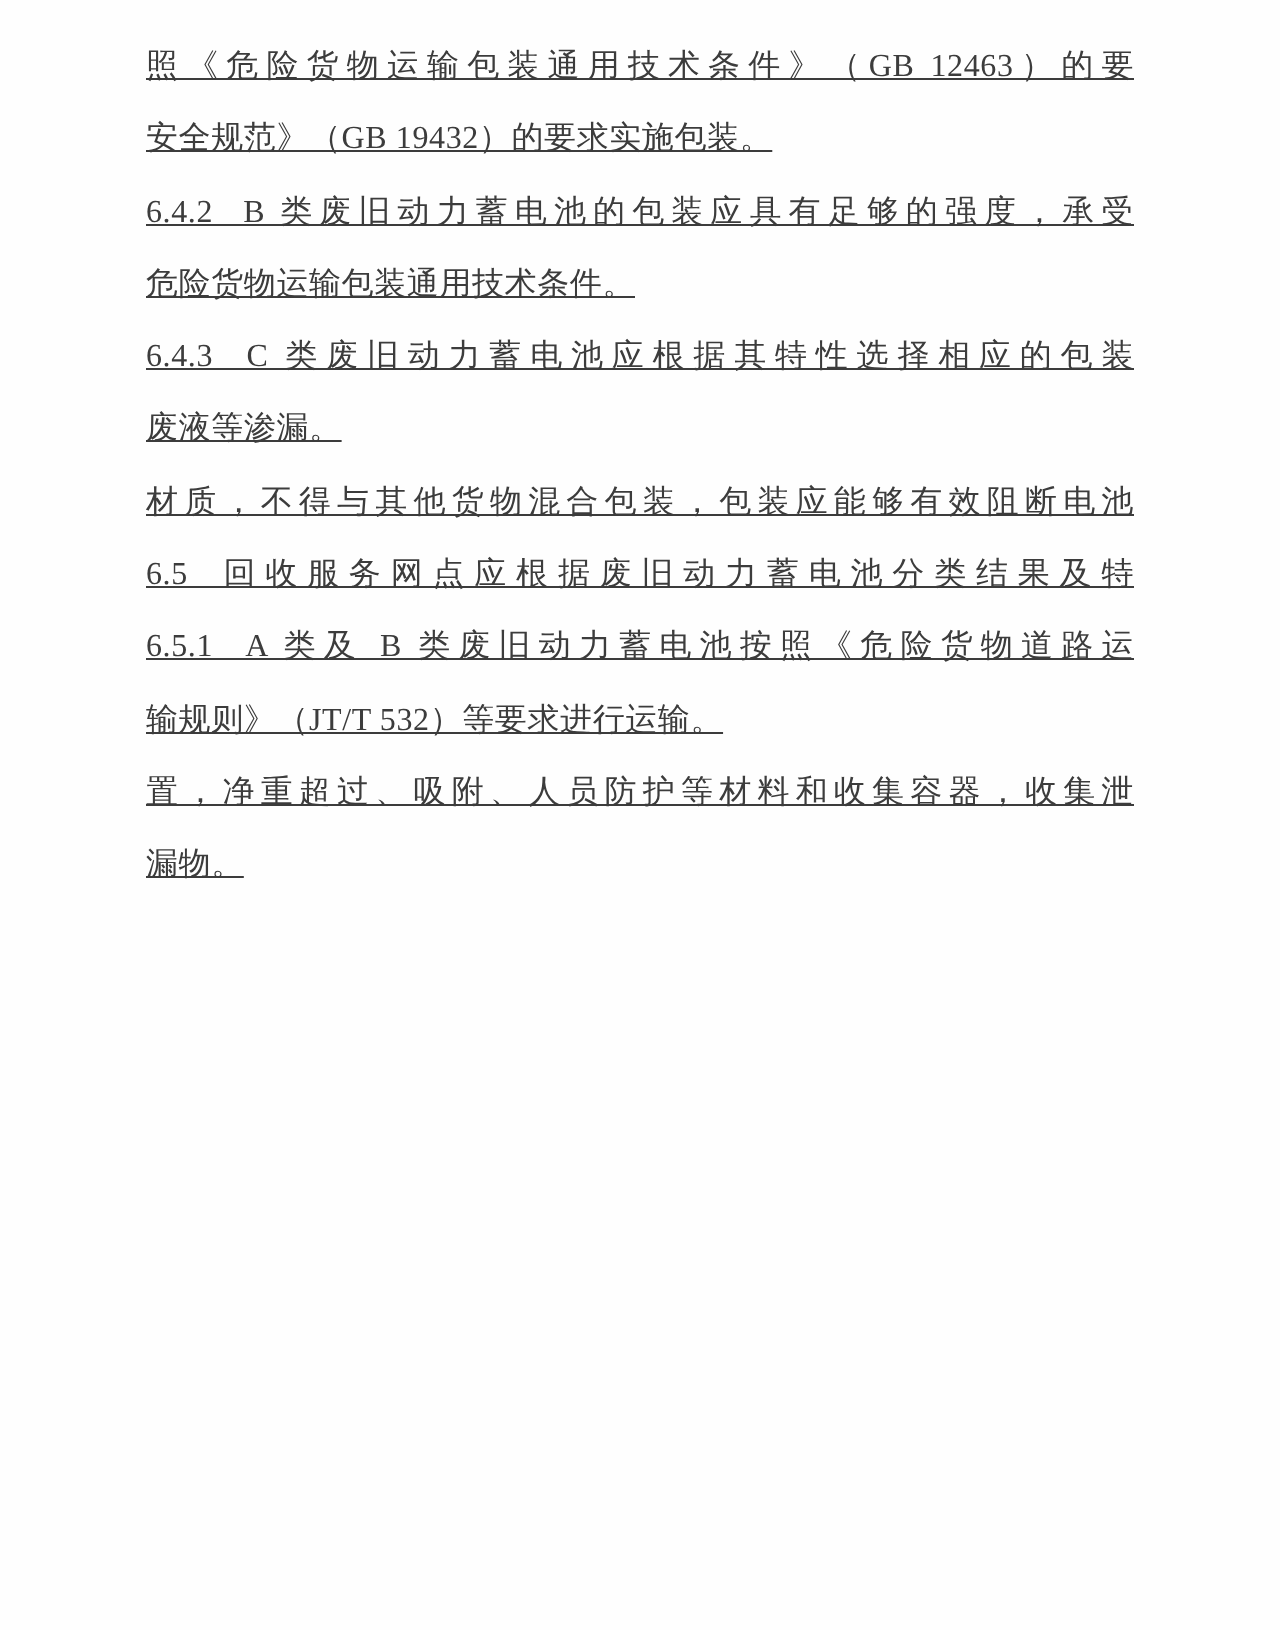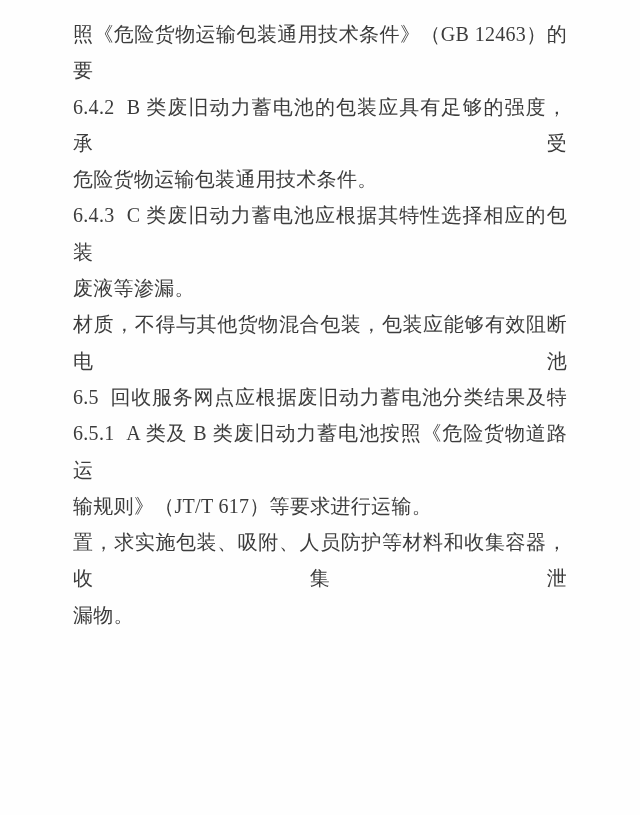--- a/index.html
+++ b/index.html
@@ -14,39 +14,41 @@
     background: #fefefe;
     font-family: "Liberation Serif", "DejaVu Serif", serif;
   }
   #doc {
     position: absolute;
     left: 73px;
     top: 16px;
     width: 494px;
   }
   .line {
-    font-size: 20px;
+    font-size: 16px;
     line-height: 36.3px;
     color: #3c3c3c;
     text-align: left;
     letter-spacing: 0.3px;
+    text-decoration: underline;
   }
   .line.j {
     text-align: justify;
     text-align-last: justify;
   }
 </style>
 </head>
 <body style="background: rgb(254, 254, 254);">
 
 <div id="doc">
     <div class="line j">照《危险货物运输包装通用技术条件》（GB 12463）的要</div>
+    <div class="line l">安全规范》（GB 19432）的要求实施包装。</div>
     <div class="line j">6.4.2&nbsp;&nbsp;B 类废旧动力蓄电池的包装应具有足够的强度，承受</div>
     <div class="line l">危险货物运输包装通用技术条件。</div>
     <div class="line j">6.4.3&nbsp;&nbsp;C 类废旧动力蓄电池应根据其特性选择相应的包装</div>
     <div class="line l">废液等渗漏。</div>
     <div class="line j">材质，不得与其他货物混合包装，包装应能够有效阻断电池</div>
     <div class="line j">6.5&nbsp;&nbsp;回收服务网点应根据废旧动力蓄电池分类结果及特</div>
     <div class="line j">6.5.1&nbsp;&nbsp;A 类及 B 类废旧动力蓄电池按照《危险货物道路运</div>
-    <div class="line l">输规则》（JT/T 617）等要求进行运输。</div>
-    <div class="line j">置，求实施包装、吸附、人员防护等材料和收集容器，收集泄</div>
+    <div class="line l">输规则》（JT/T 532）等要求进行运输。</div>
+    <div class="line j">置，净重超过、吸附、人员防护等材料和收集容器，收集泄</div>
     <div class="line l">漏物。</div>
   </div>
 
 </body></html>

